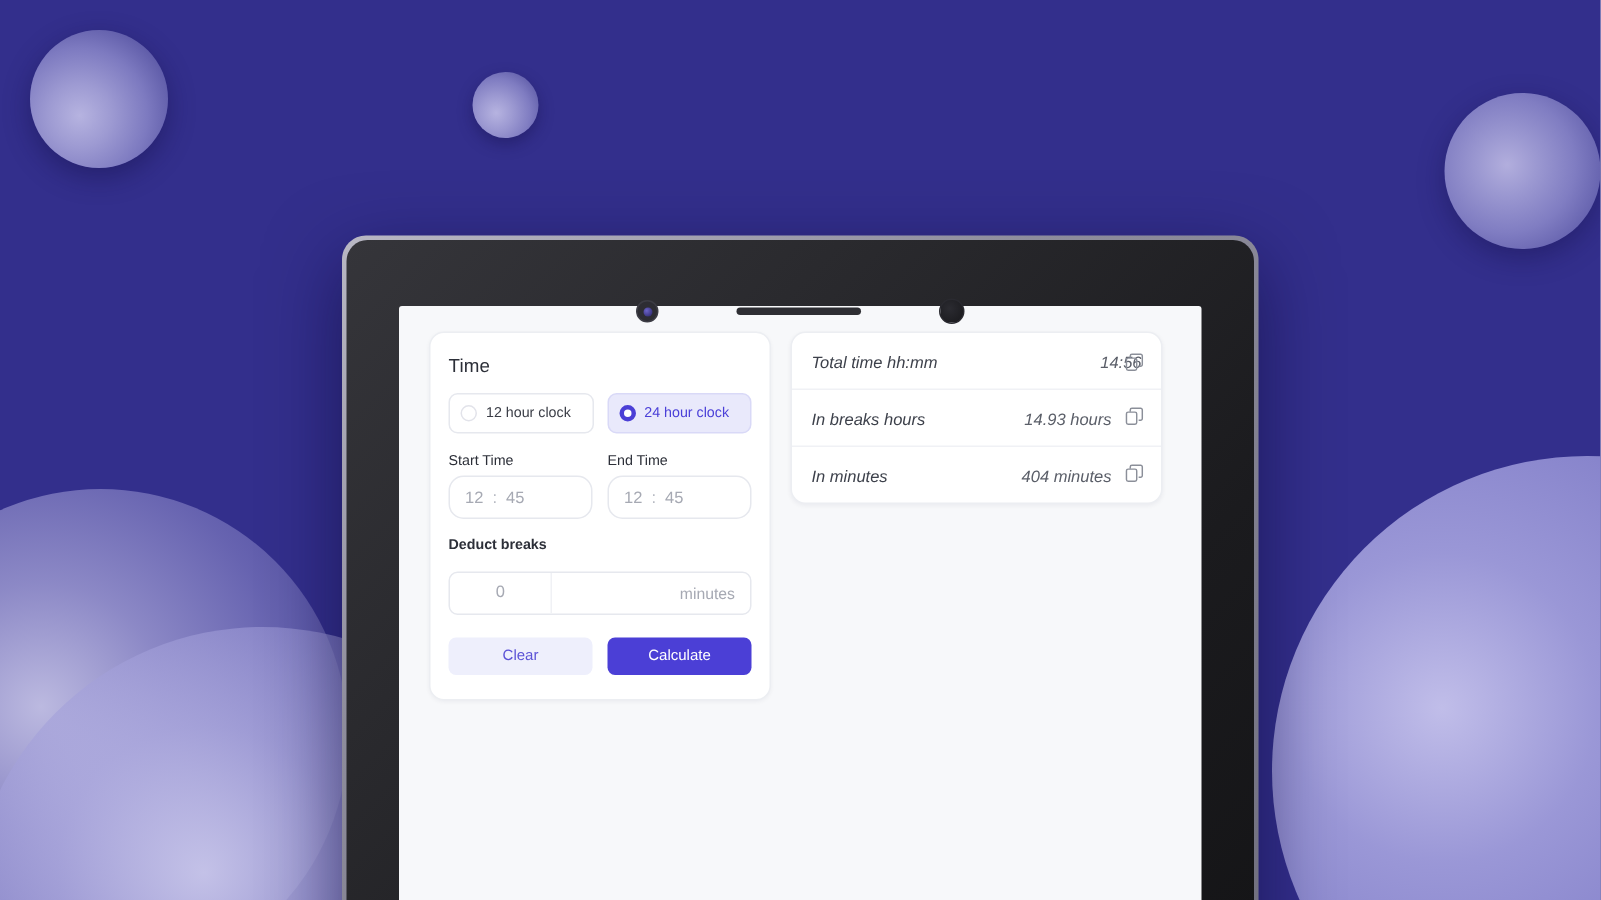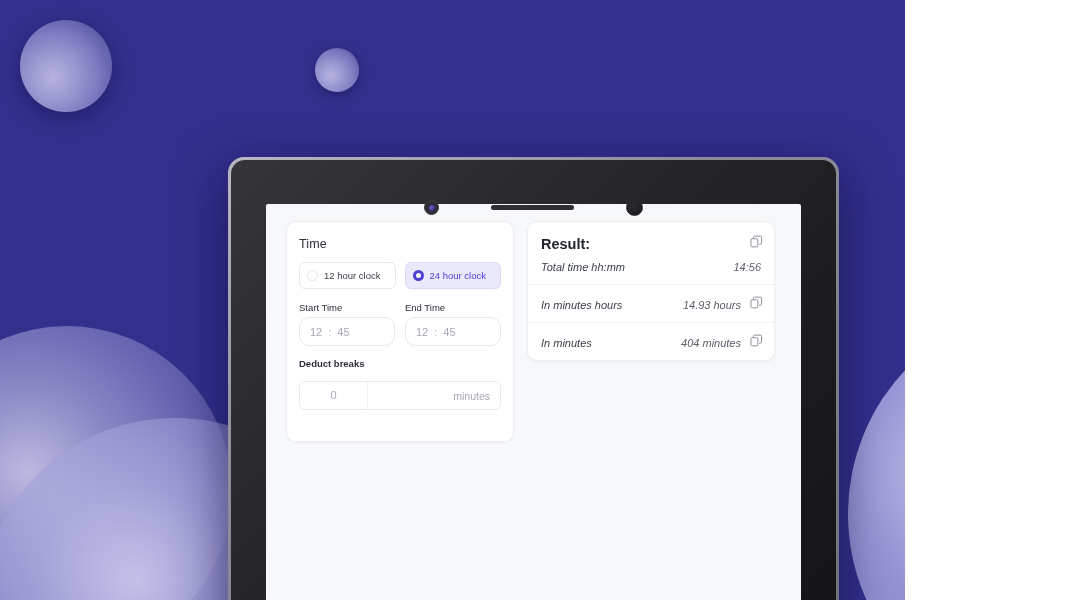--- a/index.html
+++ b/index.html
@@ -5,21 +5,21 @@
   * { margin:0; padding:0; box-sizing:border-box; }
   html, body {
     width:1067px; height:600px;
     overflow:hidden;
     font-family:"Liberation Sans", sans-serif;
   }
 
   
   #scene {
     position:relative;
-    width:905px; height:600px;
+    width:1067px; height:600px;
     background:#332f8c;
     overflow:hidden;
   }
 
   .sphere { position:absolute; border-radius:50%; }
 
   
   .sph-a {
     left:20px; top:20px; width:92px; height:92px;
     background:radial-gradient(circle at 36% 62%, #b6b3e0 0%, #9d9ad2 26%, #7d7ac0 55%, #5e5ba8 78%, #4a4795 100%);
@@ -259,48 +259,51 @@
             </div>
           </div>
 
           <div class="sub-label">Deduct breaks</div>
 
           <div id="breaks-field">
             <div id="breaks-value">0</div>
             <div id="breaks-unit">minutes</div>
           </div>
 
+          <div class="btn-row">
+            <button class="btn" id="clear-btn">Clear</button>
+            <button class="btn" id="calculate-btn">Calculate</button>
+          </div>
 
         </div>
 
         <div id="result-card">
 
           <div class="res-block">
             <span class="copy-icon" id="copy-0">
               <svg viewBox="0 0 16 16" fill="none" stroke="#8b8f99" stroke-width="1.2">
                 <rect x="1.2" y="4.6" width="8.4" height="10" rx="1.4"></rect>
                 <path d="M4.3 4.4V2.8a1.4 1.4 0 0 1 1.4-1.4h7.1a1.4 1.4 0 0 1 1.4 1.4v7.1a1.4 1.4 0 0 1-1.4 1.4h-1.6"></path>
               </svg>
             </span>
-            <div id="result-heading">Result:</div>
             <div class="res-line">
               <span class="res-key">Total time hh:mm</span>
               <span class="res-val">14:56</span>
             </div>
           </div>
 
           <div class="res-block with-inline">
             <span class="copy-icon" id="copy-1">
               <svg viewBox="0 0 16 16" fill="none" stroke="#8b8f99" stroke-width="1.2">
                 <rect x="1.2" y="4.6" width="8.4" height="10" rx="1.4"></rect>
                 <path d="M4.3 4.4V2.8a1.4 1.4 0 0 1 1.4-1.4h7.1a1.4 1.4 0 0 1 1.4 1.4v7.1a1.4 1.4 0 0 1-1.4 1.4h-1.6"></path>
               </svg>
             </span>
             <div class="res-line">
-              <span class="res-key">In minutes hours</span>
+              <span class="res-key">In breaks hours</span>
               <span class="res-val">14.93 hours</span>
             </div>
           </div>
 
           <div class="res-block with-inline">
             <span class="copy-icon" id="copy-2">
               <svg viewBox="0 0 16 16" fill="none" stroke="#8b8f99" stroke-width="1.2">
                 <rect x="1.2" y="4.6" width="8.4" height="10" rx="1.4"></rect>
                 <path d="M4.3 4.4V2.8a1.4 1.4 0 0 1 1.4-1.4h7.1a1.4 1.4 0 0 1 1.4 1.4v7.1a1.4 1.4 0 0 1-1.4 1.4h-1.6"></path>
               </svg>

